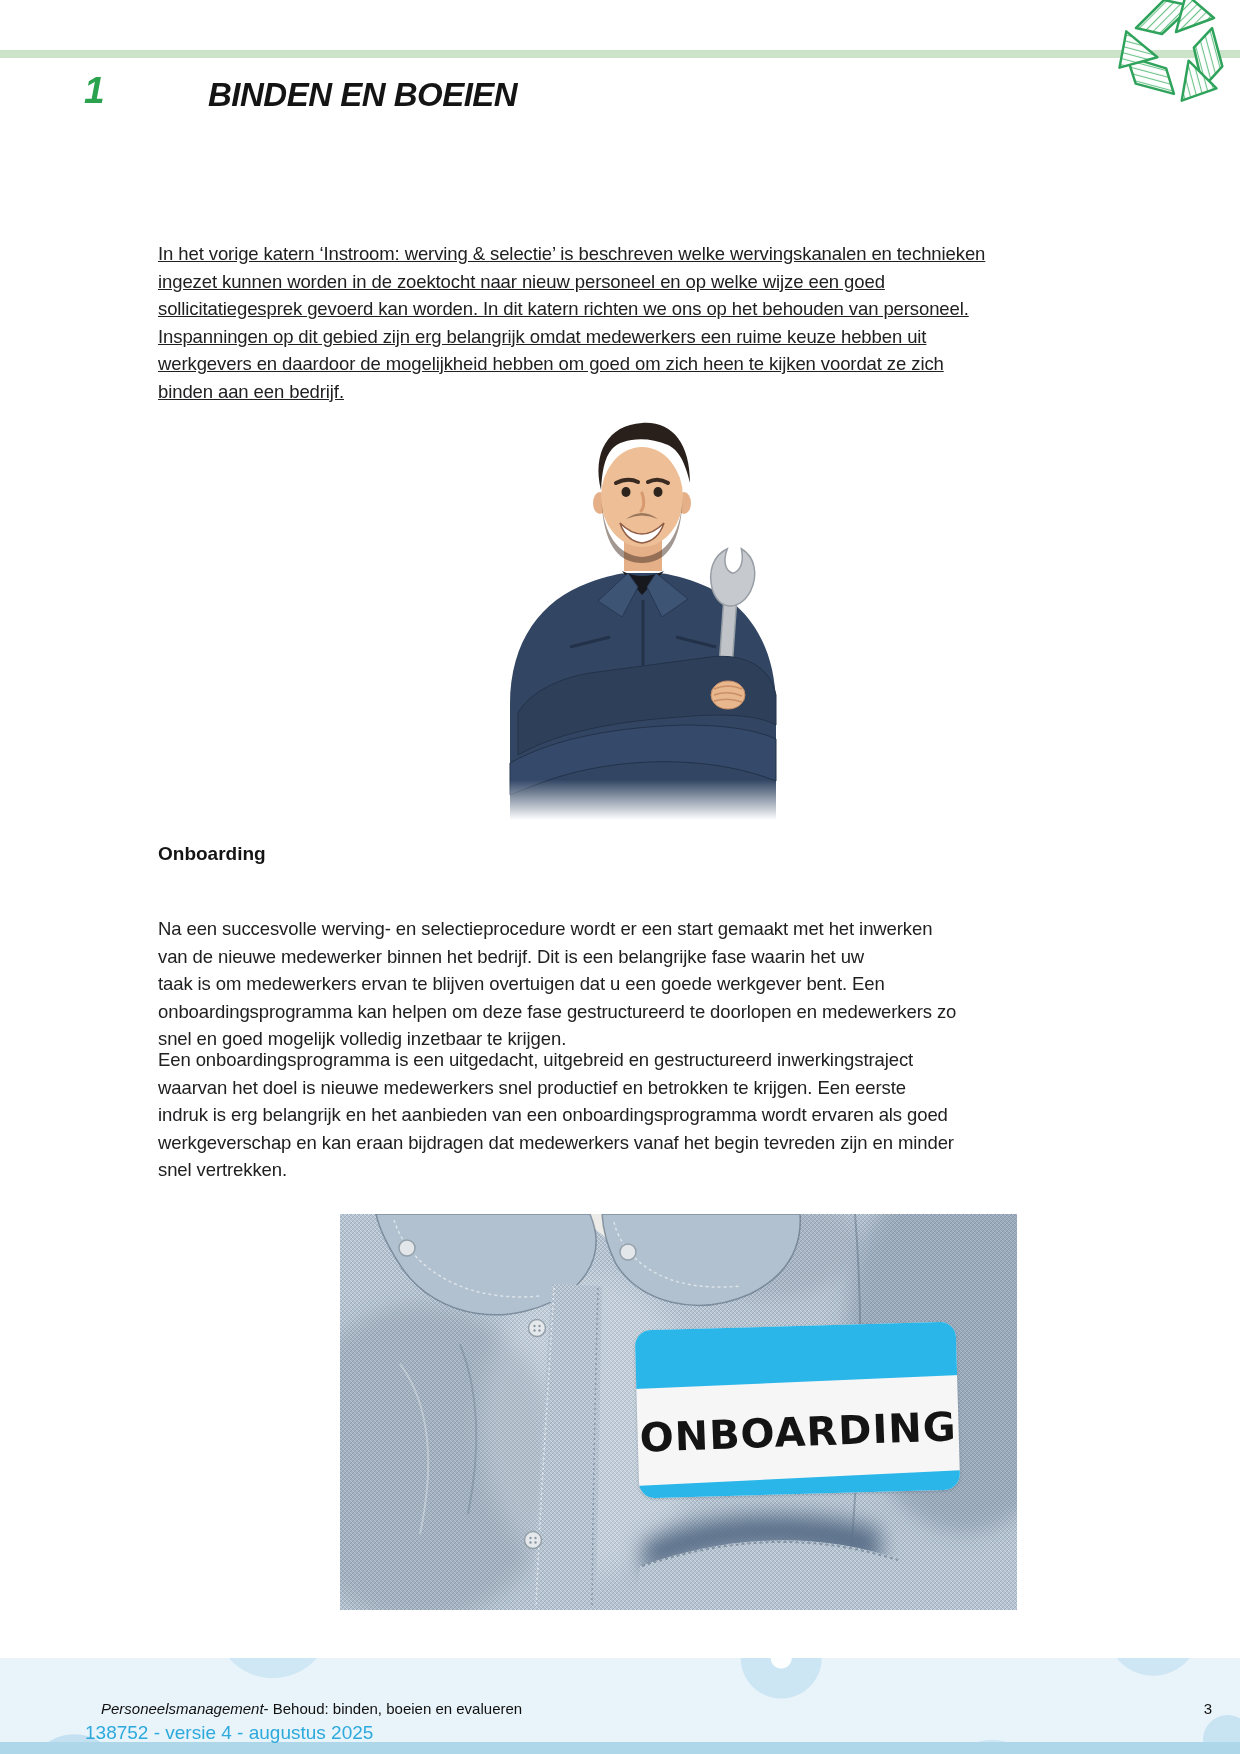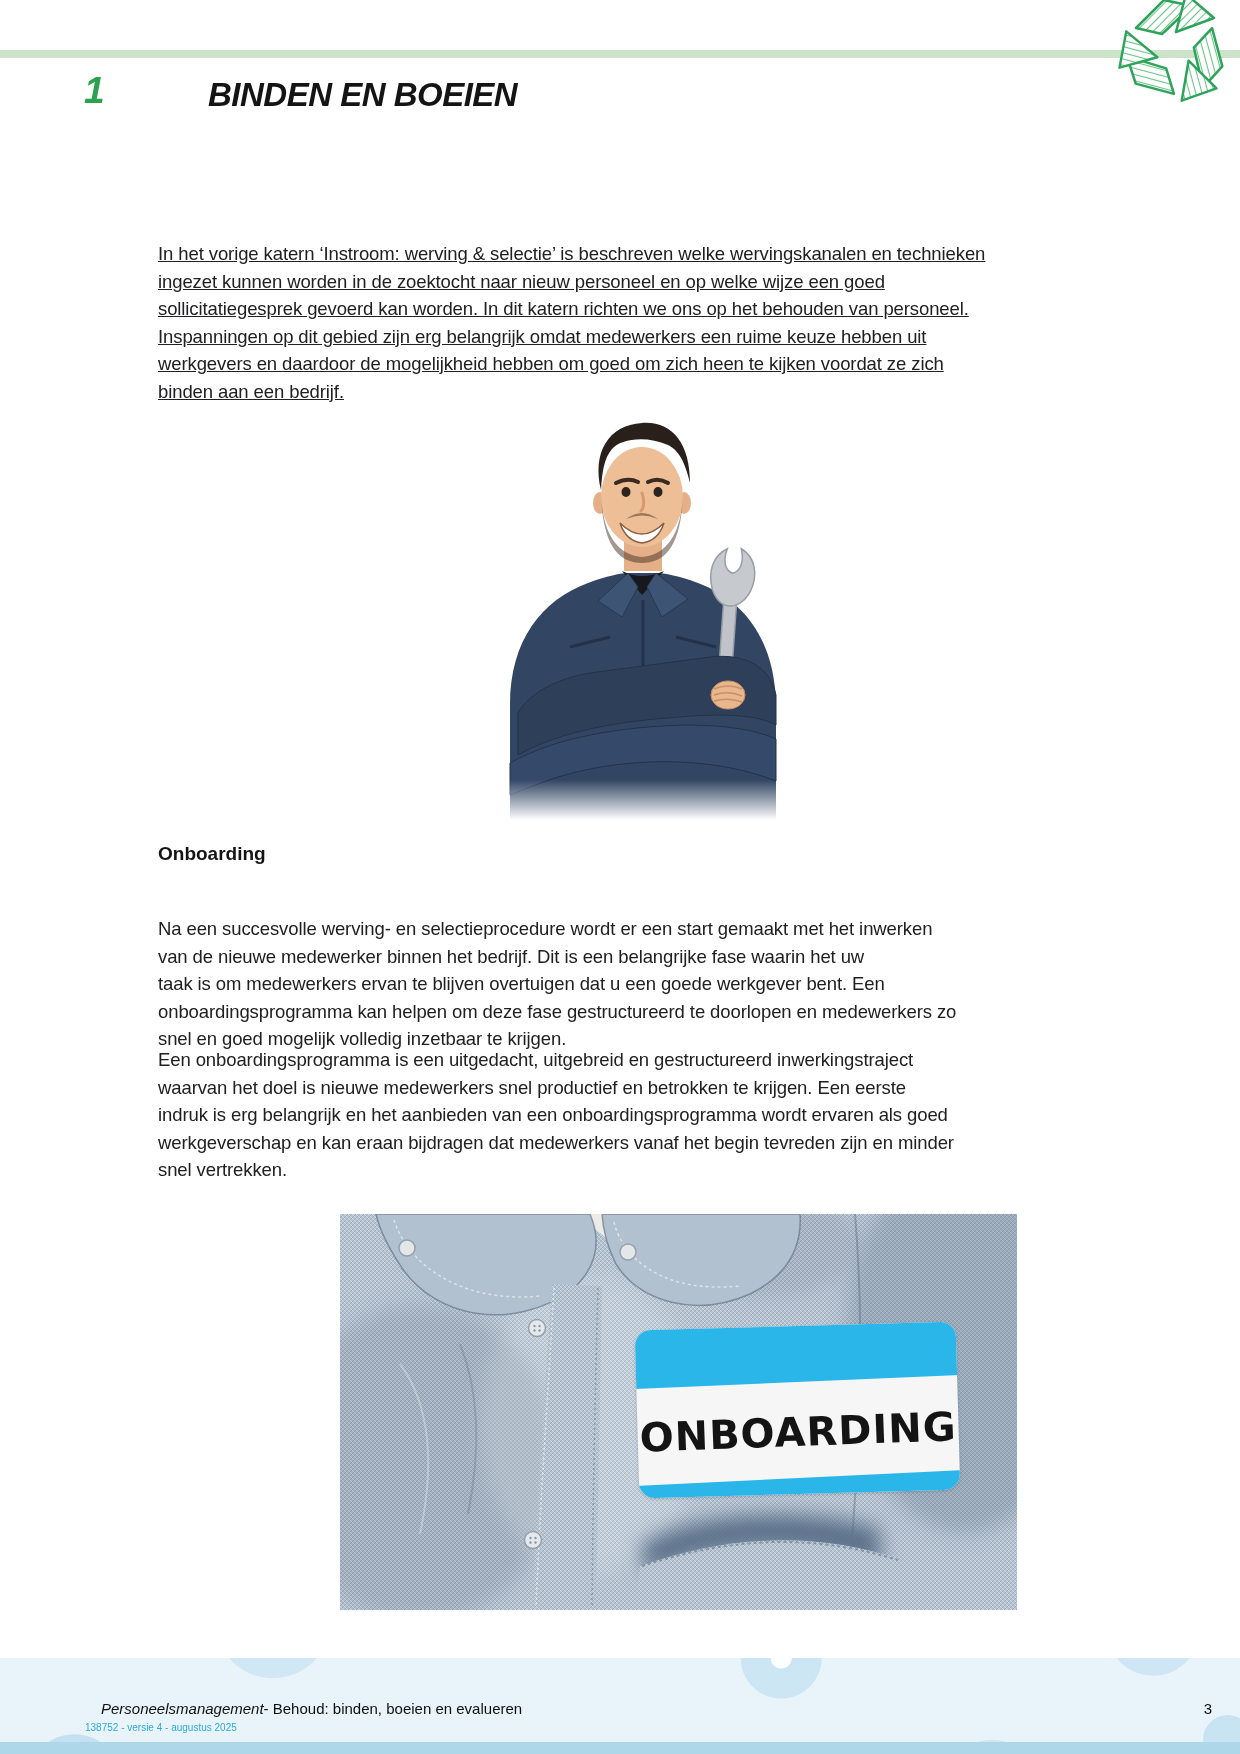--- a/index.html
+++ b/index.html
@@ -60,21 +60,21 @@
       radial-gradient(circle at 22% -40%, rgba(205,230,244,.9) 0 58px, rgba(233,244,250,0) 59px),
       radial-gradient(circle at 45% 170%, rgba(255,255,255,.8) 0 16px, rgba(206,229,243,.95) 17px 66px, rgba(233,244,250,0) 67px),
       radial-gradient(circle at 63% 0%, rgba(255,255,255,.9) 0 10px, rgba(199,227,243,.85) 11px 40px, rgba(233,244,250,0) 41px),
       radial-gradient(circle at 80% 140%, rgba(205,230,244,.95) 0 52px, rgba(233,244,250,0) 53px),
       radial-gradient(circle at 93% -30%, rgba(255,255,255,.8) 0 12px, rgba(204,229,244,.9) 13px 46px, rgba(233,244,250,0) 47px),
       radial-gradient(circle at 99% 85%, rgba(196,225,241,.9) 0 24px, rgba(233,244,250,0) 25px);
   }
   .footer-strip{position:absolute;left:0;top:1742px;width:1240px;height:12px;background:#aed7e9;}
   .footer-line1{position:absolute;left:85px;top:1700px;font-size:15px;color:#101010;margin-left:16px;}
   .footer-line1 .series{font-style:italic;}
-  .footer-line2{position:absolute;left:85px;top:1722px;font-size:10px;color:#2da9dc;text-align:right;}
+  .footer-line2{position:absolute;left:85px;top:1722px;font-size:19px;color:#2da9dc;text-align:right;}
   .footer-page{position:absolute;right:28px;top:1700px;font-size:15px;color:#101010;}
 </style>
 </head>
 <body>
 
 <div class="green-bar"></div>
 <div class="chapter-number">1</div>
 <h1 class="page-title" style="margin:0;">BINDEN EN BOEIEN</h1>
 
 <div class="recycle-wrap">

